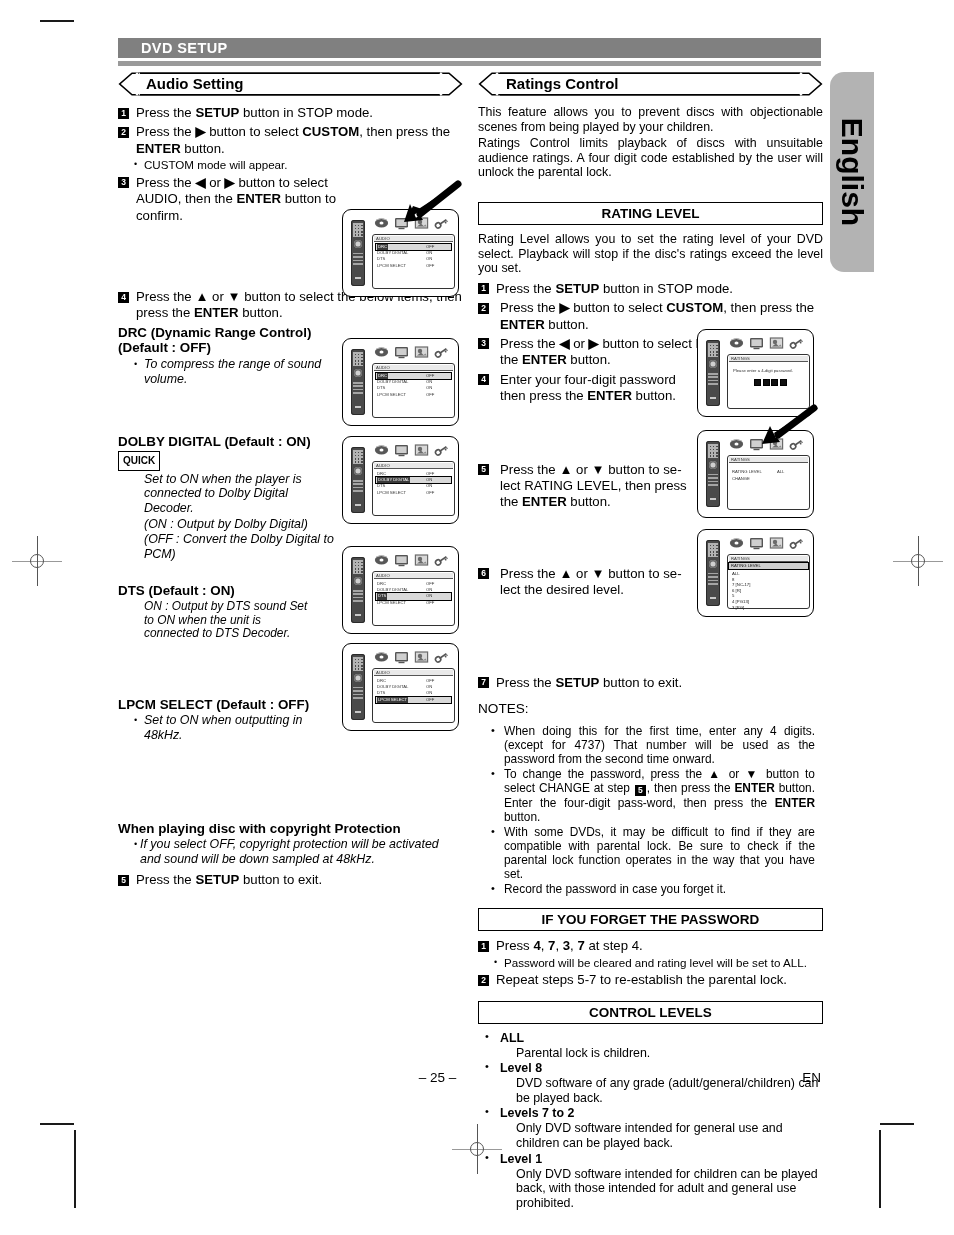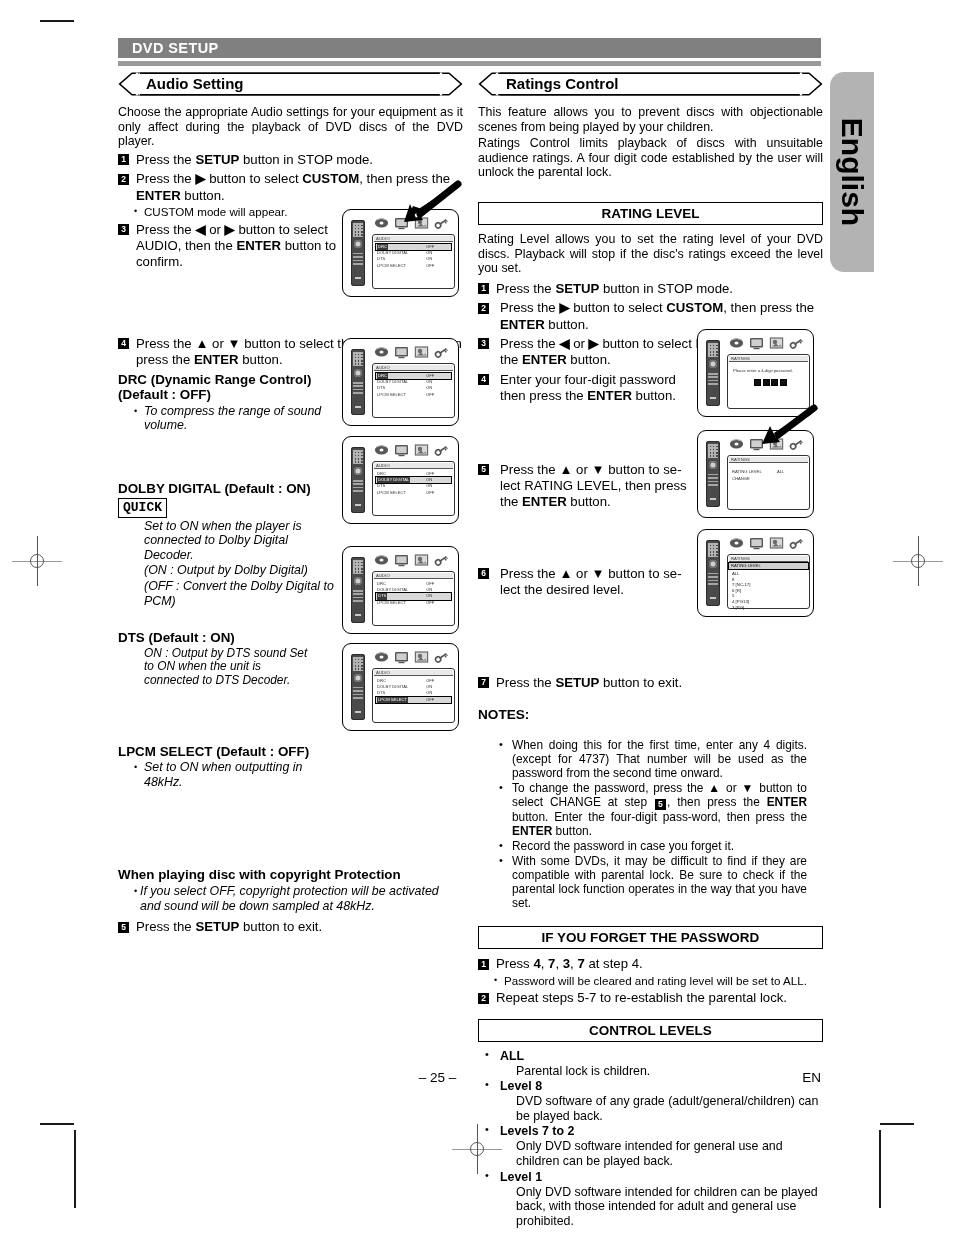--- a/index.html
+++ b/index.html
@@ -24,21 +24,21 @@
 
   
   .page { position:absolute; left:0; top:0; width:954px; height:1235px; }
 
   .header-bar {
     position:absolute; left:118px; top:38px; width:703px; height:20px;
     background:#808080;
   }
   .header-bar span {
     color:#fff; font-weight:bold; font-size:14.5px; letter-spacing:.4px;
-    line-height:20px; padding-left:14px; display:block;
+    line-height:20px; padding-left:23px; display:block;
   }
   .header-rule {
     position:absolute; left:118px; top:61px; width:703px; height:5px;
     background:#9a9a9a;
   }
 
   
   .lang-tab {
     position:absolute; left:830px; top:72px; width:44px; height:200px;
     background:#b3b3b3;
@@ -89,27 +89,27 @@
     font-size:11.6px; line-height:13.6px; padding-left:26px; margin:1px 0 0; position:relative;
   }
   .sub:before { content:"\2022"; position:absolute; left:16px; font-size:9px; top:0px; }
 
   h3.setting { font-size:13.4px; font-weight:bold; margin:12px 0 0; line-height:15.6px; }
   .desc { font-size:12.4px; line-height:14.6px; margin:1px 0 0; padding-left:26px;font-style:italic; }
   .desc.bullet { position:relative; }
   .desc.bullet:before { content:"\2022"; position:absolute; left:16px; top:0; font-size:9px; }
 
   .quick {
-    display:inline-block; border:1.6px solid #000; font-size:13px; font-weight:bold;
-    padding:0 4px 1px; line-height:17px; margin-top:1px;font-family:Liberation Mono, monospace;
-  }
-
-  
-  .noteshead { font-size:13.6px; font-weight:bold; margin:16px 0 1px; }
-  ul.notes { list-style:none; margin:16px; padding:0; }
+    display:inline-block; border:1.6px solid #000; font-size:10px; font-weight:bold;
+    padding:0 4px 1px; line-height:17px; margin-top:1px;
+  }
+
+  
+  .noteshead { font-size:13.6px; font-weight:normal; margin:10px 0 1px; }
+  ul.notes { list-style:none; margin:8px; padding:0; }
   ul.notes li {
     position:relative; padding-left:18px; font-size:11.9px; line-height:14.1px;
     margin-bottom:1px; text-align:justify;
   }
   ul.notes li:before { content:"\2022"; position:absolute; left:5px; top:-1px; font-size:11px; }
 
   
   ul.levels { list-style:none; margin:0; padding:0; }
   ul.levels > li { position:relative; padding-left:22px; margin-bottom:1px; }
   ul.levels > li:before { content:"\2022"; position:absolute; left:7px; top:-1px; font-size:11px; }
@@ -222,21 +222,20 @@
       <svg width="345" height="24" viewBox="0 0 345 24">
         <path d="M14,1.2 L331,1.2 L343.3,12 L331,22.8 L14,22.8 L1.7,12 Z" fill="#fff" stroke="#000" stroke-width="1.6" stroke-linejoin="miter"></path>
         <path d="M22,1.2 L22,22.8" stroke="#fff" stroke-width="2.4"></path>
         <path d="M22,1.2 L322,1.2 M22,22.8 L322,22.8" stroke="#000" stroke-width="1.6"></path>
         <path d="M322,1.2 L333.5,12 L322,22.8" fill="none" stroke="#fff" stroke-width="2.6"></path>
         <path d="M20,1.2 L9,12 L20,22.8" fill="none" stroke="#fff" stroke-width="2.6"></path>
       </svg>
       <div class="btxt">Audio Setting</div>
     </div>
 
-    <p class="body">Choose the appropriate Audio settings for your equipment as it only affect during the playback of DVD discs of the DVD player.</p>
 
     <div class="step">
       <span class="num">1</span>
       <span>Press the <b>SETUP</b> button in STOP mode.</span>
     </div>
 
     <div class="step">
       <span class="num">2</span>
       <span>Press the <b>▶</b> button to select <b>CUSTOM</b>, then press the <b>ENTER</b> button.</span>
     </div>
@@ -291,21 +290,21 @@
         <path d="M20,1.2 L9,12 L20,22.8" fill="none" stroke="#fff" stroke-width="2.6"></path>
       </svg>
       <div class="btxt">Ratings Control</div>
     </div>
 
     <p class="body">This feature allows you to prevent discs with objectionable scenes from being played by your children.</p>
     <p class="body">Ratings Control limits playback of discs with unsuitable audience ratings. A four digit code established by the user will unlock the parental lock.</p>
 
     <div class="boxhead" style="margin-top:22px;">RATING LEVEL</div>
 
-    <p class="body">Rating Level allows you to set the rating level of your DVD discs. Playback will stop if the disc's ratings exceed the level you set.</p>
+    <p class="body">Rating Level allows you to set the rating level of your DVD select. Playback will stop if the disc's ratings exceed the level you set.</p>
 
     <div class="step" style="margin-top:5px;">
       <span class="num">1</span>
       <span>Press the <b>SETUP</b> button in STOP mode.</span>
     </div>
     <div class="step" style="padding-left:22px;">
       <span class="num">2</span>
       <span>Press the <b>▶</b> button to select <b>CUSTOM</b>, then press the <b>ENTER</b> button.</span>
     </div>
     <div class="step" style="padding-left:22px;">
@@ -326,22 +325,22 @@
     </div>
     <div class="step" style="margin-top:76px;">
       <span class="num">7</span>
       <span>Press the <b>SETUP</b> button to exit.</span>
     </div>
 
     <div class="noteshead">NOTES:</div>
     <ul class="notes">
       <li>When doing this for the first time, enter any 4 digits. (except for 4737) That number will be used as the password from the second time onward.</li>
       <li>To change the password, press the <b>▲</b> or <b>▼</b> button to select CHANGE at step <span class="num inline">5</span>, then press the <b>ENTER</b> button. Enter the four-digit pass-word, then press the <b>ENTER</b> button.</li>
+      <li>With some DVDs, it may be difficult to find if they are compatible with parental lock. Be sure to check if the parental lock function operates in the way that you have set.</li>
       <li style="text-align:left;">Record the password in case you forget it.</li>
-      <li>With some DVDs, it may be difficult to find if they are compatible with parental lock. Be sure to check if the parental lock function operates in the way that you have set.</li>
     </ul>
 
     <div class="boxhead" style="margin-top:12px;">IF YOU FORGET THE PASSWORD</div>
 
     <div class="step">
       <span class="num">1</span>
       <span>Press <b>4</b>, <b>7</b>, <b>3</b>, <b>7</b> at step 4.</span>
     </div>
     <div class="sub">Password will be cleared and rating level will be set to ALL.</div>
     <div class="step">

